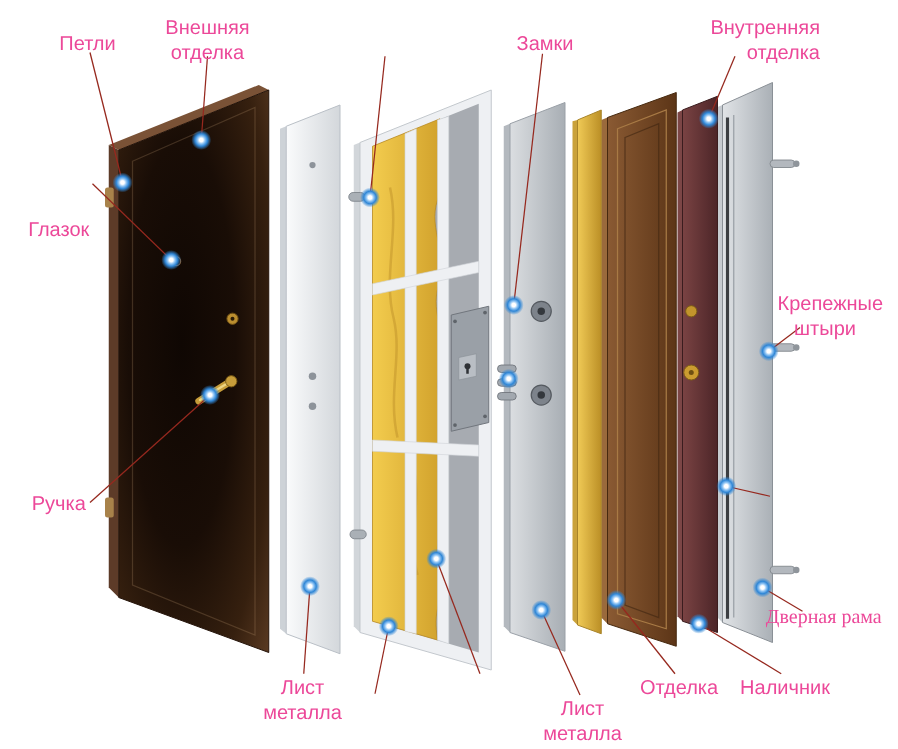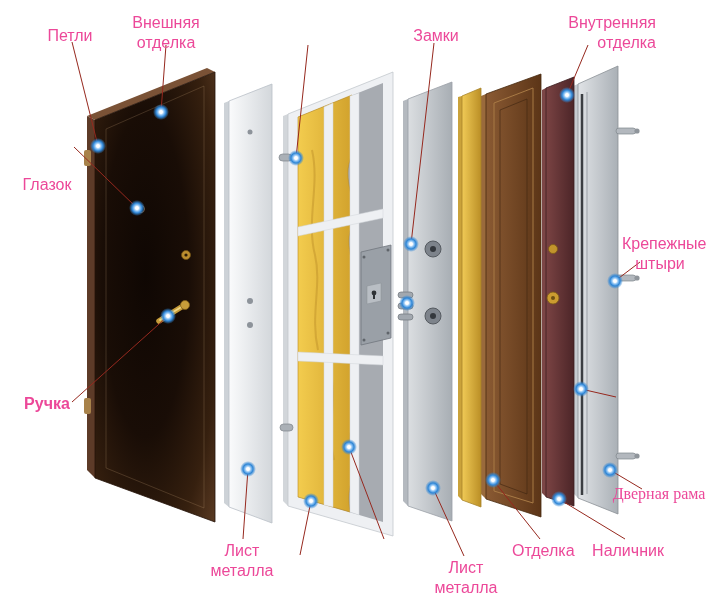--- a/index.html
+++ b/index.html
@@ -213,21 +213,21 @@
     <circle cx="581" cy="389" r="8" fill="url(#dotGlow)"></circle>
     <circle cx="610" cy="470" r="8" fill="url(#dotGlow)"></circle>
   </g>
 </svg>
 
   <div class="label" style="left:42px;top:26px;width:56px;">Петли</div>
   <div class="label" style="left:128px;top:13px;width:76px;">Внешняя отделка</div>
   <div class="label" style="left:410px;top:26px;width:52px;">Замки</div>
   <div class="label" style="left:564px;top:13px;width:92px;text-align:right;">Внутренняя отделка</div>
   <div class="label" style="left:20px;top:142px;width:54px;margin-top:33px;">Глазок</div>
-  <div class="label" style="left:22px;top:394px;width:50px;font-weight:bold;">Ручка</div>
+  <div class="label" style="left:22px;top:394px;width:50px;">Ручка</div>
   <div class="label" style="left:622px;top:234px;width:76px;">Крепежные штыри</div>
   <div class="label" style="left:606px;top:484px;width:106px;font-family:Liberation Serif, serif;">Дверная рама</div>
   <div class="label" style="left:196px;top:541px;width:92px;">Лист металла</div>
   <div class="label" style="left:420px;top:558px;width:92px;">Лист металла</div>
   <div class="label" style="left:512px;top:541px;width:62px;">Отделка</div>
   <div class="label" style="left:592px;top:541px;width:72px;">Наличник</div>
 
 </div>
 
 </body></html>

